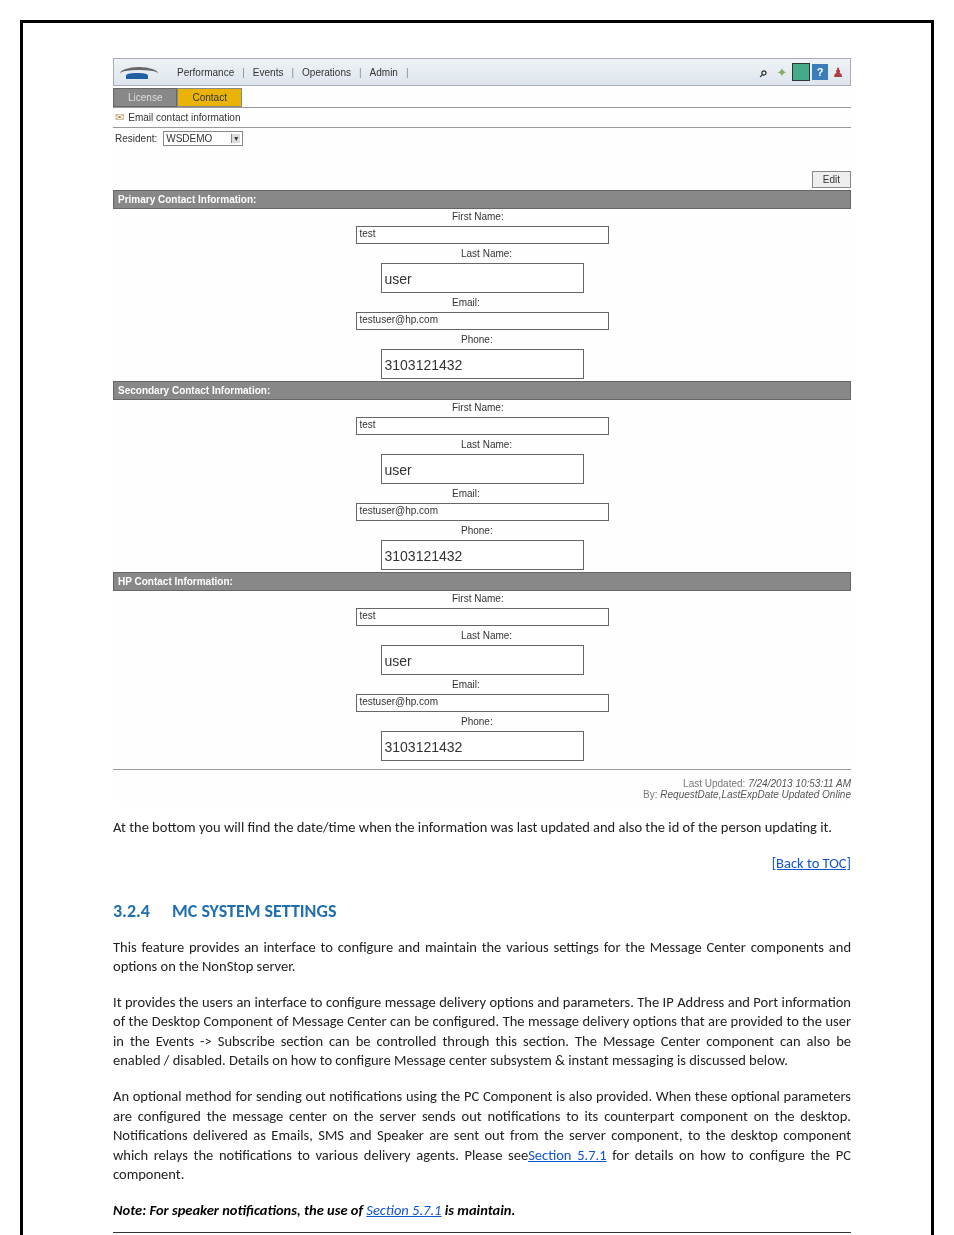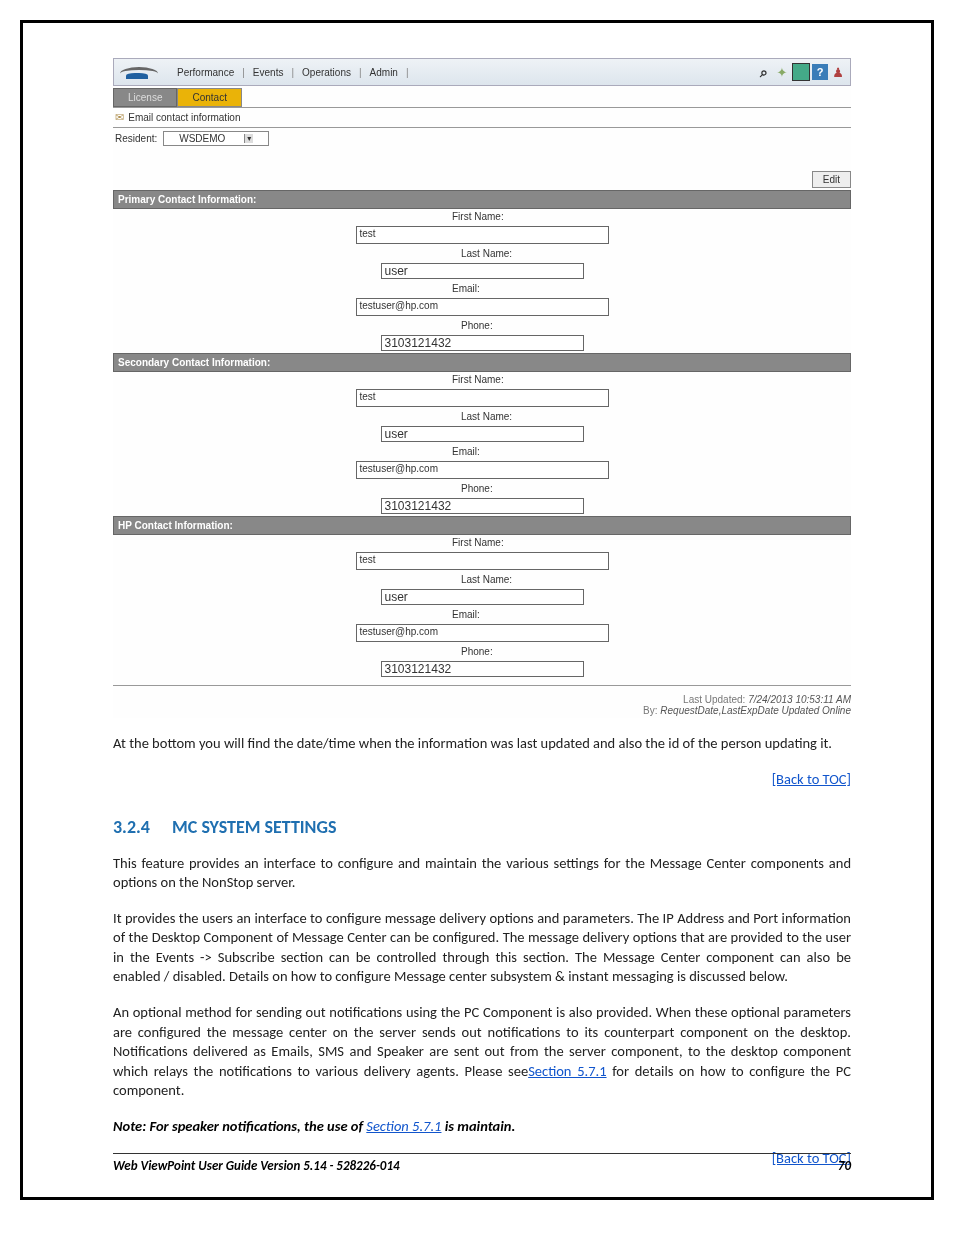--- a/index.html
+++ b/index.html
@@ -128,21 +128,21 @@
 .resident-row {
   display: flex;
   align-items: center;
   padding: 3px 2px;
   font-size: 10px;
   gap: 6px;
 }
 .select-box {
   border: 1px solid #888;
   background: #fff;
-  padding: 1px 15px;
+  padding: 1px 2px;
   font-size: 10px;
   display: inline-flex;
   align-items: center;
   width: 74px;
   justify-content: space-between;
 }
 .select-arrow {
   background: #ddd;
   border-left: 1px solid #888;
   padding: 0 2px;
@@ -185,22 +185,22 @@
   width: 245px;
   height: 14px;
   background: #fff;
 }
 .form-label2 {
   width: 62px;
   margin-left: 20px;
 }
 .form-input2 {
   border: 1px solid #666;
-  padding: 0 3px;
-  font-size: 12px;
+  padding: 7px 3px;
+  font-size: 14px;
   width: 195px;
   height: 14px;
   background: #fff;
 }
 .status-footer {
   text-align: right;
   font-size: 10px;
   padding: 8px 0 2px 0;
   border-top: 1px solid #999;
   margin-top: 6px;

